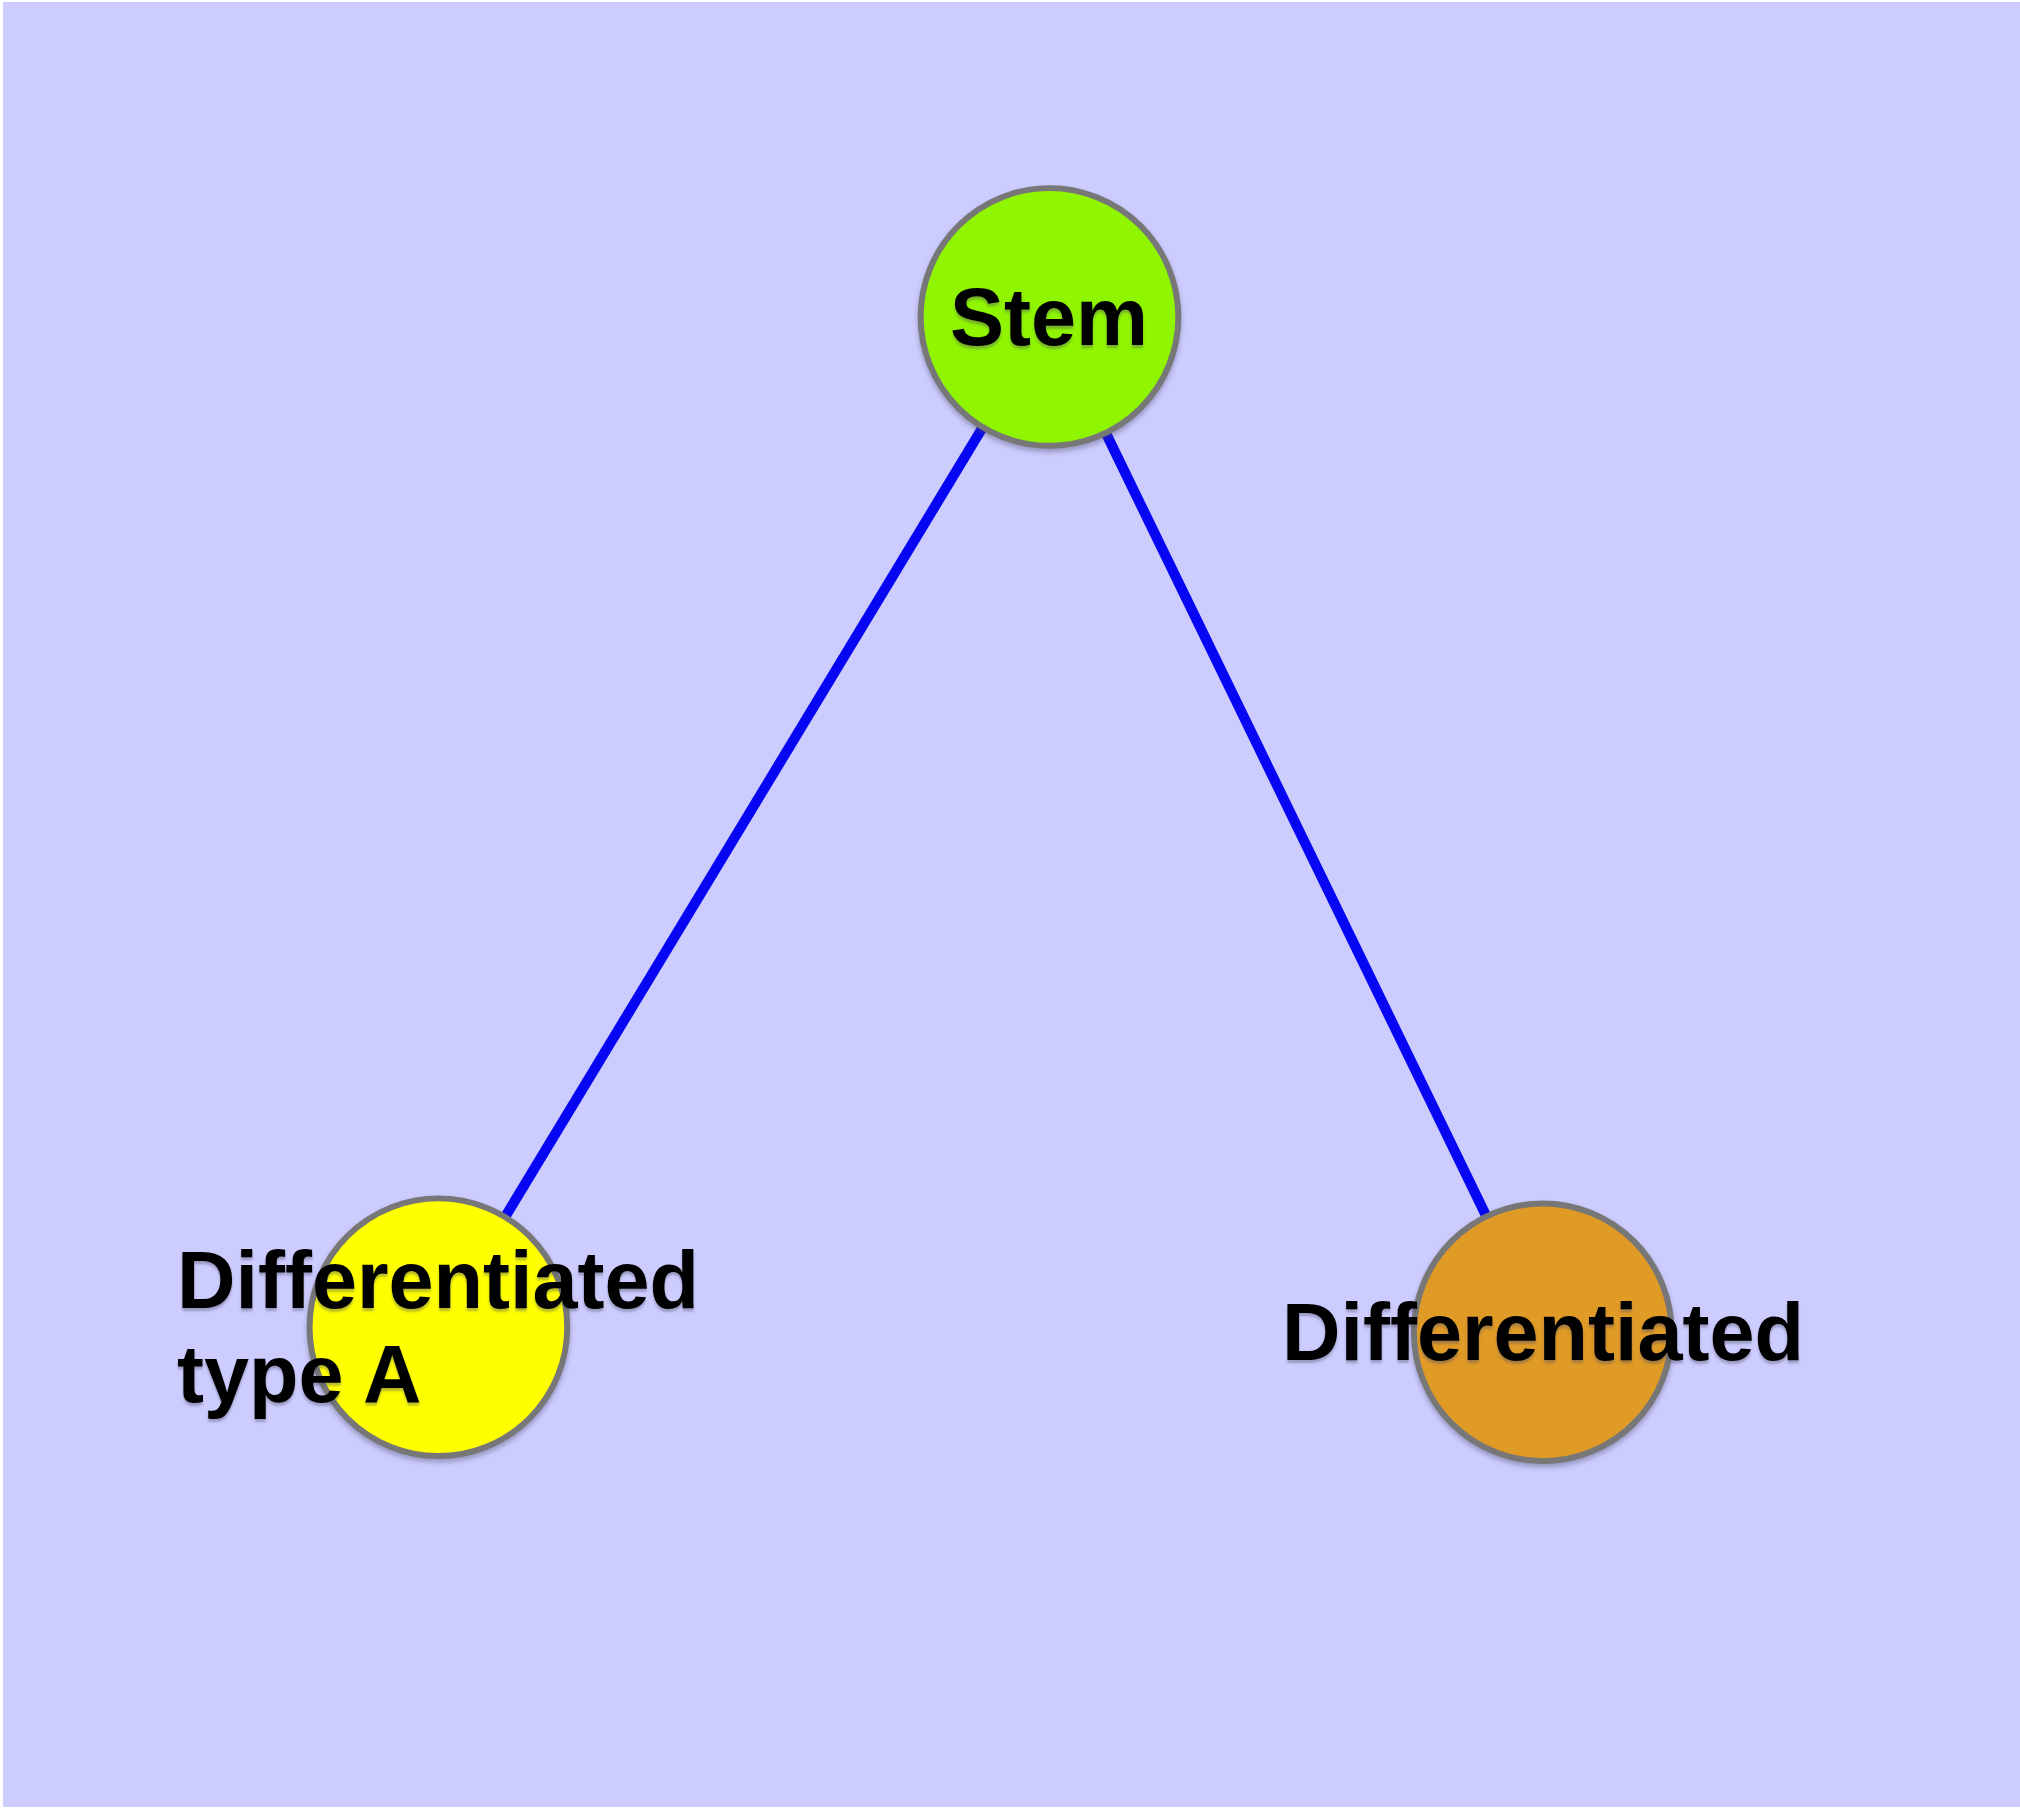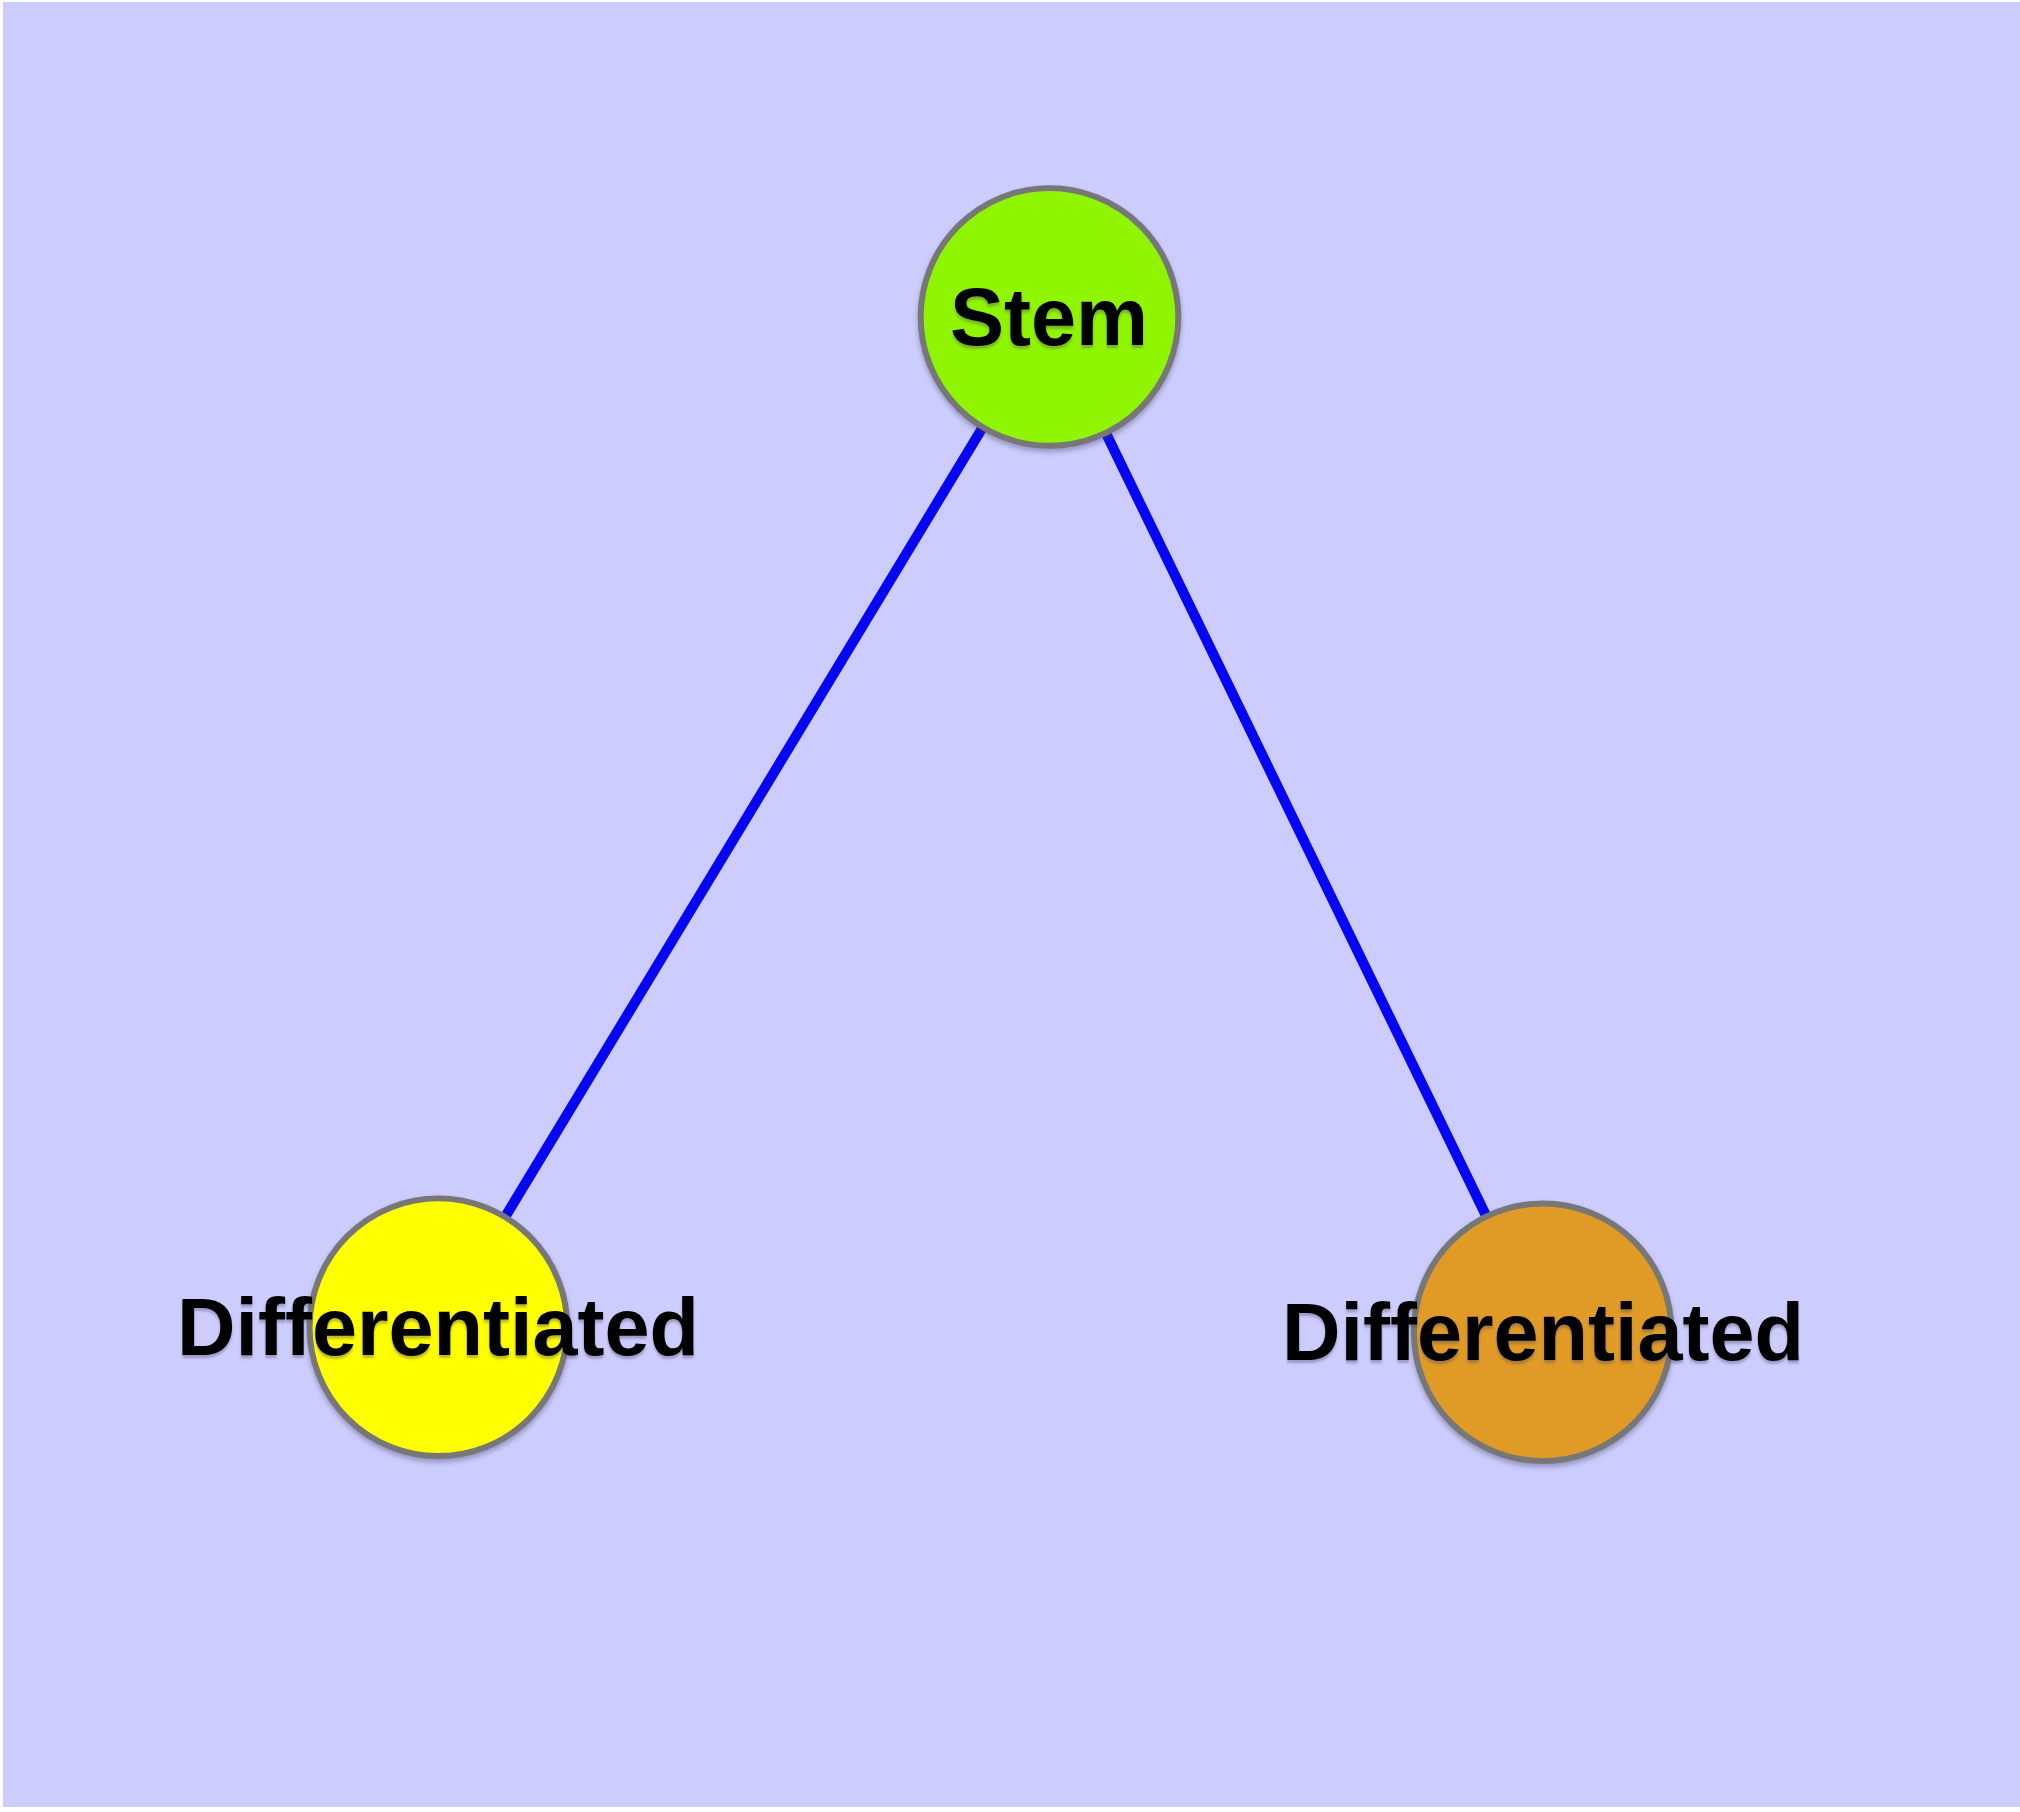--- a/index.html
+++ b/index.html
@@ -61,19 +61,20 @@
       <circle cx="517" cy="1566" r="152" fill="#FFFF00" stroke="#777777" stroke-width="7"></circle>
       <circle cx="1820" cy="1572" r="152" fill="#E09A26" stroke="#777777" stroke-width="7"></circle>
     </svg>
 
   <div class="node-label" style="left: 1049px; top: 317px;">
     <span class="line">Stem</span>
   </div>
 
   <div class="node-label" style="left: 438px; top: 1327px;">
     <span class="line">Differentiated</span>
+    <span class="line">type A</span>
   </div>
 
   <div class="node-label" style="left: 1543px; top: 1332px;">
     <span class="line">Differentiated</span>
   </div>
 </div>
 
 
 </body></html>

